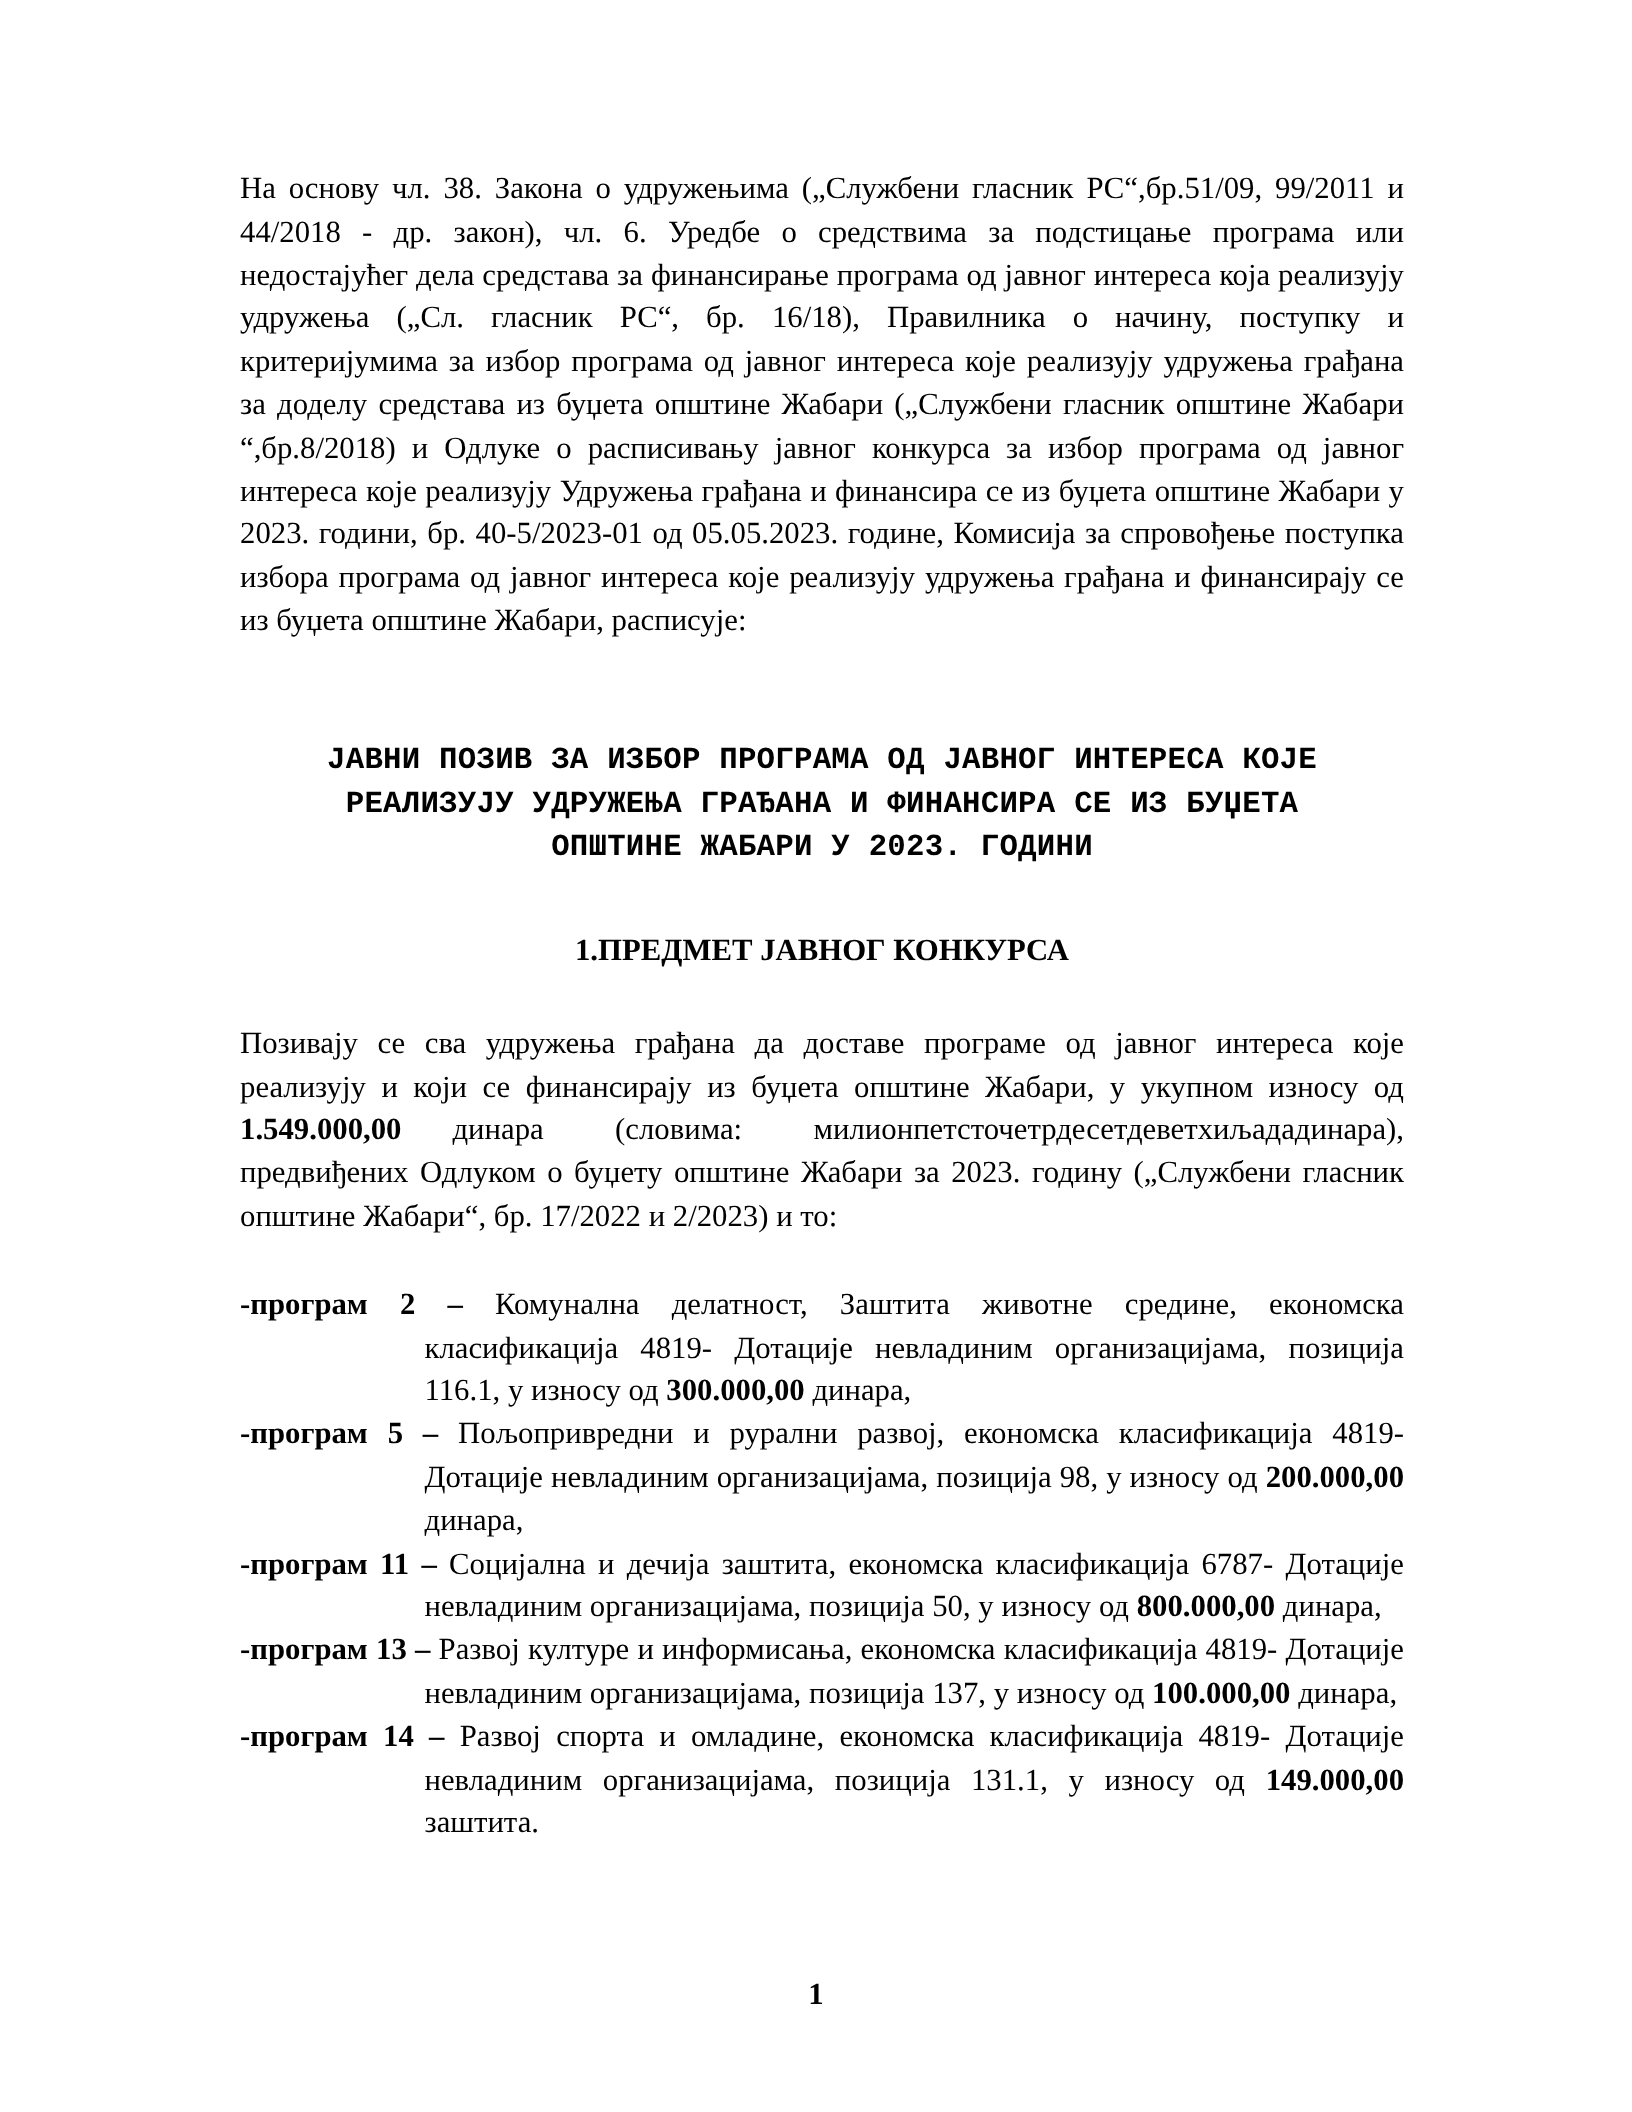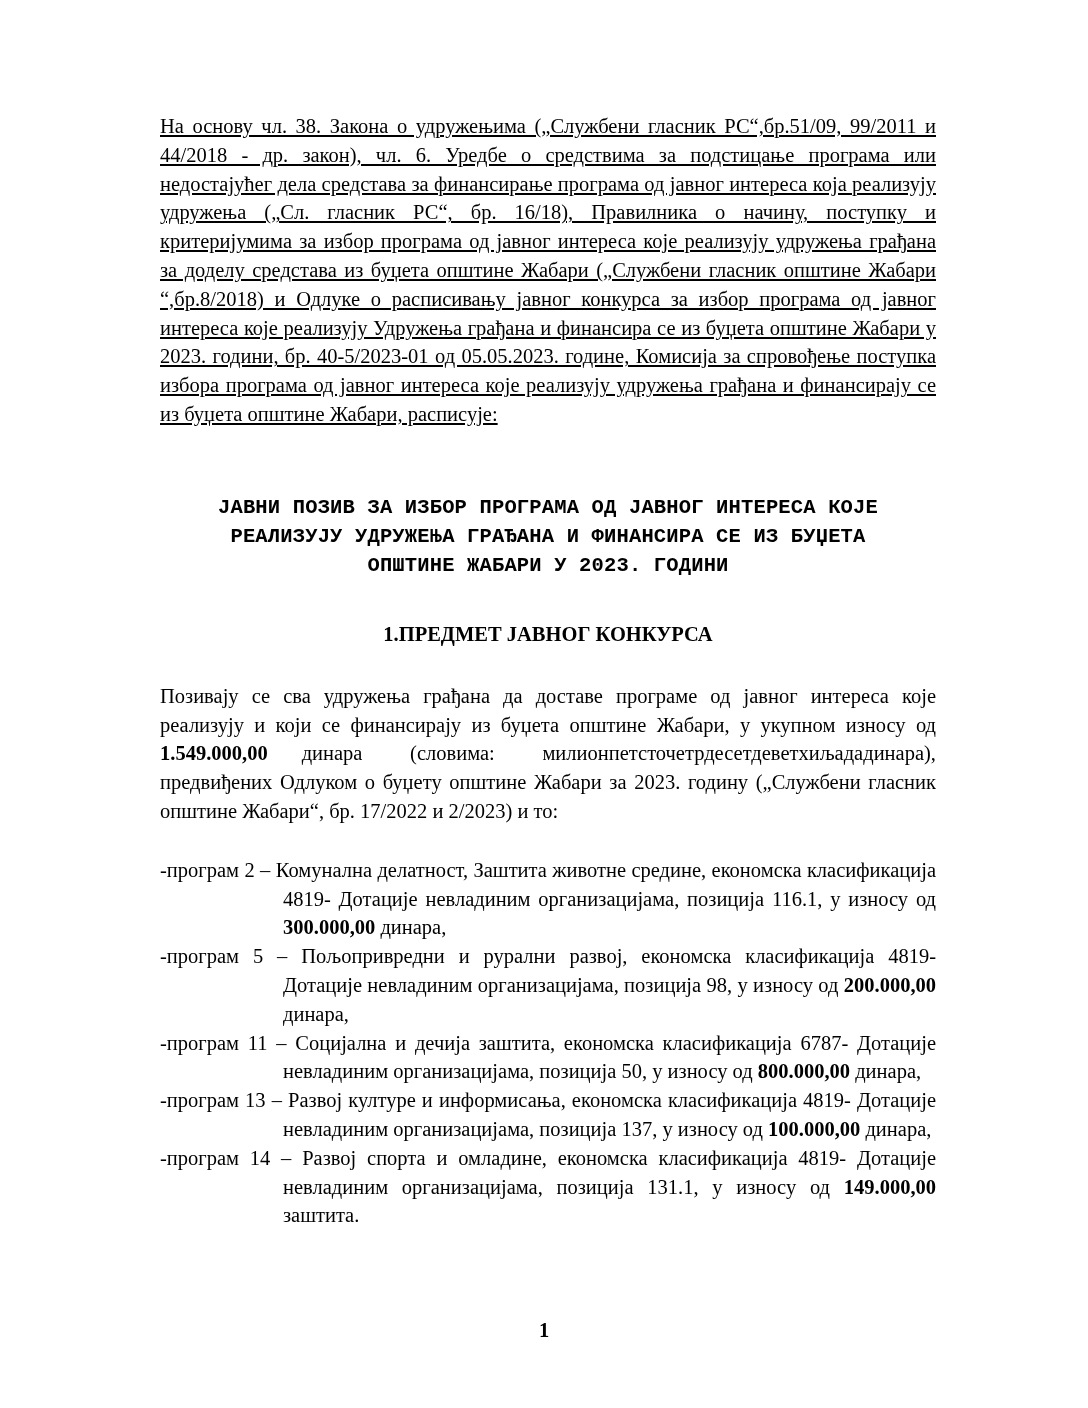--- a/index.html
+++ b/index.html
@@ -37,21 +37,20 @@
     text-align: justify;
     text-justify: inter-word;
     font-size: 20.5px;
     line-height: 28.8px;
     margin: 0;
     hyphens: none;
   }
 
   .para.intro {
     margin-bottom: 0;
-    text-decoration: underline;
   }
 
   
   .title-block {
     margin-top: 64px;
     text-align: center;
     font-weight: bold;
     font-size: 20.5px;
     line-height: 29px;
     letter-spacing: 0.15px;
@@ -86,20 +85,21 @@
     line-height: 28.8px;
     text-align: justify;
     text-justify: inter-word;
     padding-left: 123px;
     text-indent: -123px;
     margin: 0;
   }
   .prog-item .lead-label {
     
     white-space: nowrap;
+    font-weight: bold;
   }
 
   
   .page-number {
     position: absolute;
     left: 0;
     top: 1318px;
     width: 1088px;
     text-align: center;
     font-size: 20.5px;

